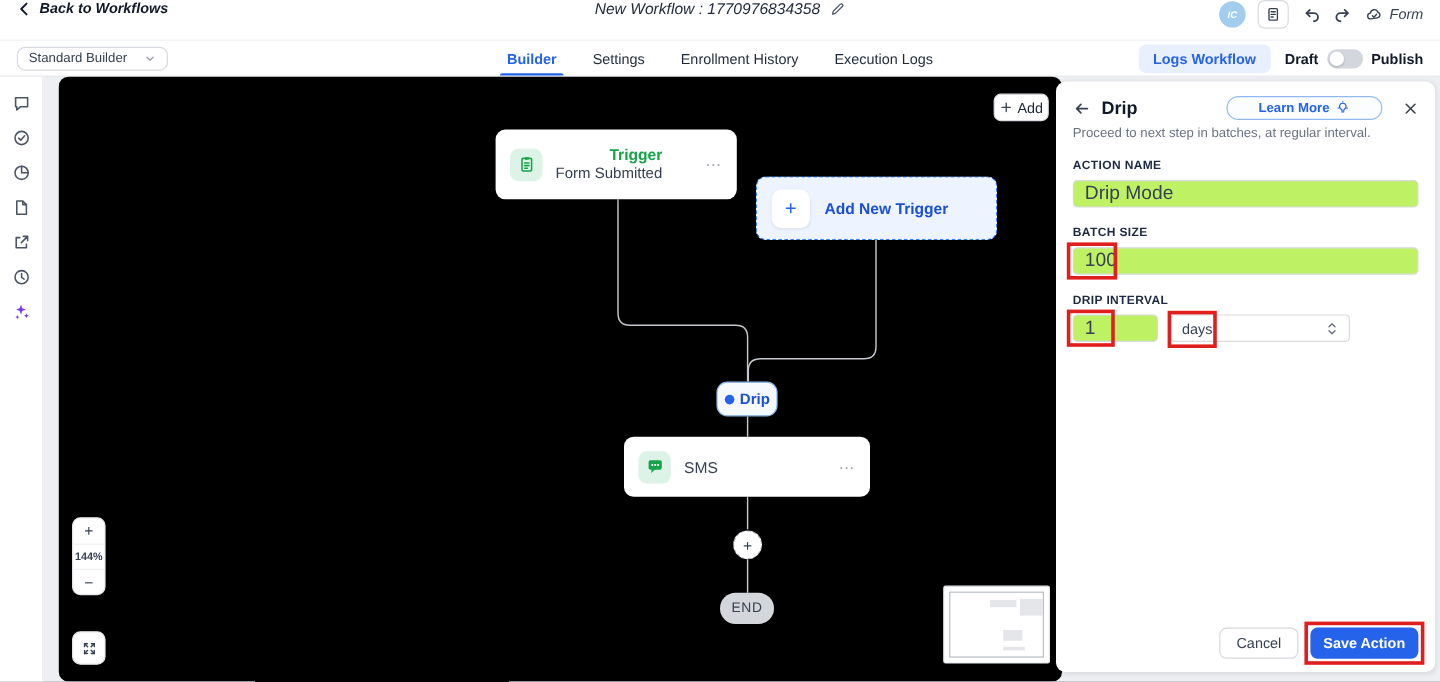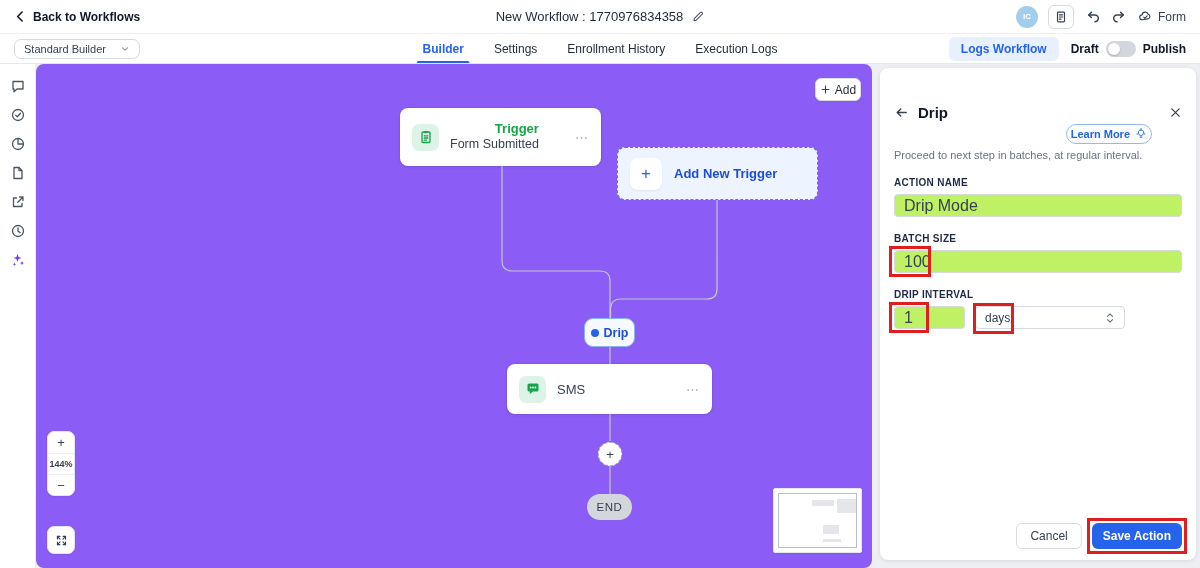--- a/index.html
+++ b/index.html
@@ -1,21 +1,21 @@
 <!DOCTYPE html>
 <html><head>
 <meta charset="utf-8">
 <style>
   * { margin:0; padding:0; box-sizing:border-box; }
   html,body { width:1200px; height:568px; overflow:hidden;
     font-family:"Liberation Sans", sans-serif; background:#edeff2; color:#111827; }
 
   
-  .app-header { height:34px; background:#fff; display:flex; align-items:center;
-    padding:0 14px; position:relative; border-bottom:1px solid #eef0f2; }
+  .app-header { height:34px; background:#fff; display:flex; align-items:flex-start;
+    padding:0 14px; position:relative; border-bottom:1px solid #eef0f2;font-style:italic; }
   .back-btn { display:flex; align-items:center; gap:6px; font-size:12px; font-weight:700;
     color:#111827; cursor:pointer; }
   .wf-title { position:absolute; left:50%; transform:translateX(-50%); display:flex;
     align-items:center; gap:8px; font-size:13px; color:#1f2937; }
   .hdr-right { margin-left:auto; display:flex; align-items:center; gap:10px; }
   .avatar { width:22px; height:22px; border-radius:50%; background:#a2cdec; color:#fff;
     font-size:8px; font-weight:700; display:flex; align-items:center; justify-content:center; }
   .icon-btn { width:26px; height:24px; border:1px solid #d7dbe0; border-radius:6px;
     background:#fff; display:flex; align-items:center; justify-content:center; }
   .plain-icon { display:flex; align-items:center; justify-content:center; }
@@ -41,22 +41,22 @@
   .toggle .knob { position:absolute; left:2px; top:2px; width:12px; height:12px;
     border-radius:50%; background:#fff; box-shadow:0 1px 2px rgba(0,0,0,.2); }
 
   
   .main { position:relative; height:504px; }
   .rail { position:absolute; left:0; top:0; width:36px; height:100%; background:#fff;
     border-right:1px solid #eceef1; display:flex; flex-direction:column; align-items:center;
     padding-top:14px; gap:13px; }
   .rail .ricon { width:16px; height:16px; color:#4b5563; }
 
-  .canvas { position:absolute; left:36px; top:0; width:836px; height:504px;
-    background:#8b5cf6; border-radius:8px; overflow:hidden; }
+  .canvas { position:absolute; left:49px; top:0; width:836px; height:504px;
+    background:#000000; border-radius:8px; overflow:hidden; }
   .wires { position:absolute; left:0; top:0; width:836px; height:504px; }
 
   .add-btn { position:absolute; left:779px; top:14px; width:46px; height:23px; background:#fff;
     border:1px solid #d9dce1; border-radius:6px; font-size:12px; color:#1f2937;
     display:flex; align-items:center; justify-content:center; gap:4px;
     box-shadow:0 1px 2px rgba(0,0,0,.05); }
 
   .node-card { position:absolute; background:#fff; border-radius:8px;
     box-shadow:0 1px 3px rgba(16,24,40,.1), 0 0 0 1px rgba(16,24,40,.04);
     display:flex; align-items:center; padding:0 12px; gap:11px; }
@@ -107,21 +107,21 @@
   .mini-frame { width:100%; height:100%; border:1.5px solid #b9bfc7; position:relative; background:#fff; }
   .mini-frame .blk { position:absolute; background:#e4e6ea; }
 
   
   .panel { position:absolute; left:880px; top:4px; width:316px; height:492px; background:#fff;
     border-radius:8px; box-shadow:0 1px 4px rgba(16,24,40,.1); padding:12px 14px; }
   .panel-head { display:flex; align-items:center; gap:9px; }
   .panel-title { font-size:15px; font-weight:700; color:#111827; }
   .learn-more { margin-left:auto; display:flex; align-items:center; gap:5px;
     border:1px solid #93b9f5; background:#fbfdff; color:#2563eb; font-size:11px; font-weight:700;
-    border-radius:999px; padding:3px 4px;margin-top:44px; }
+    border-radius:999px; padding:3px 26px; }
   .close-x { color:#374151; margin-left:8px; }
   .panel-desc { font-size:11px; color:#6b7280; margin-top:5px; }
 
   .fld-label { font-size:10px; font-weight:700; color:#1e2a44; letter-spacing:.3px; margin-bottom:6px; }
   .fld { margin-top:16px; }
   .txt-input { width:100%; height:23px; border:1px solid #d6d9de; border-radius:4px;
     font-size:16px; color:#374151; padding:0 9px; background:#bef264;
     font-family:Liberation Sans, sans-serif; outline:none; }
   .rel { position:relative; }
   .ann { position:absolute; border:3px solid #e01e1e; pointer-events:none; z-index:5; }

